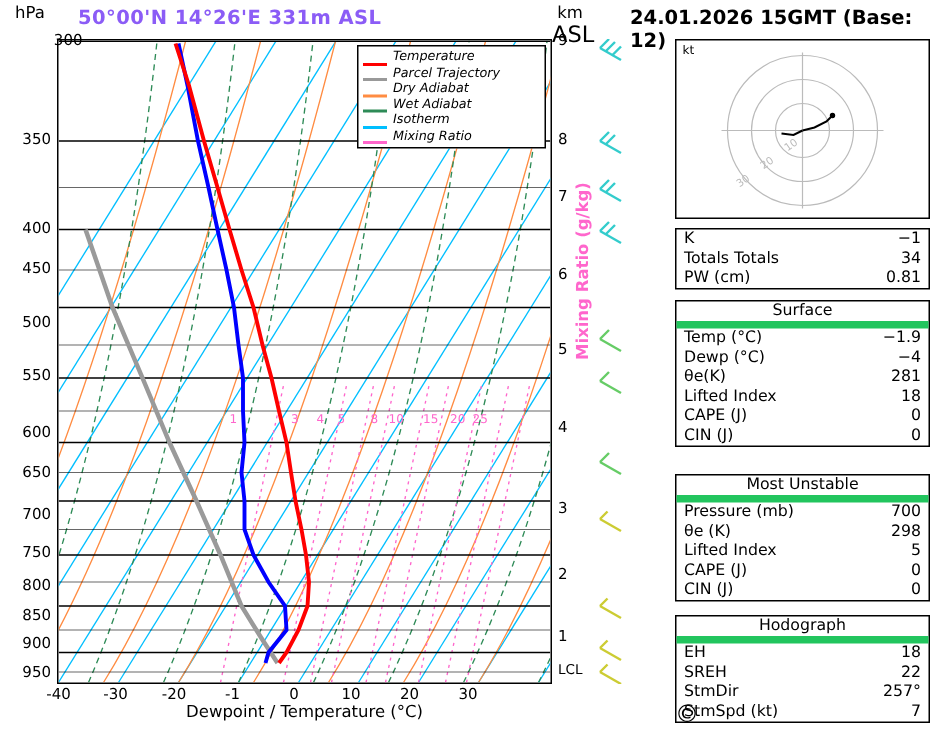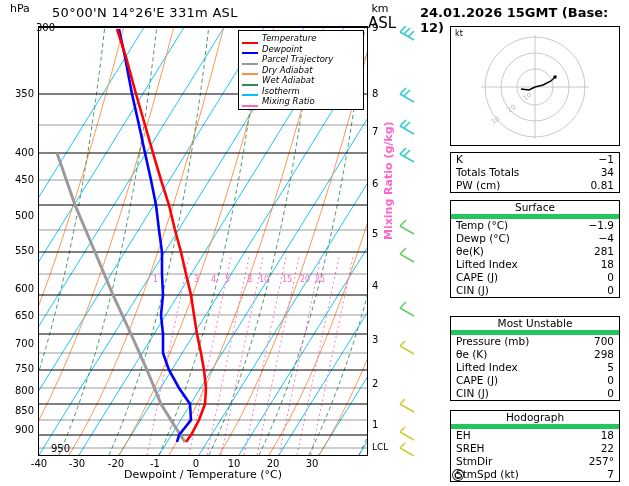--- a/index.html
+++ b/index.html
@@ -1,20 +1,20 @@
 <!DOCTYPE html>
 <html><head>
 <meta charset="utf-8">
 <style>
   html,body{margin:0;padding:0;}
   body{width:629px;height:486px;background:#ffffff;font-family:"DejaVu Sans",sans-serif;position:relative;overflow:hidden;}
   .abs{position:absolute;}
   
   #hpa-label{left:10px;top:2px;font-size:11px;color:#000;}
-  #station-title{left:52px;top:5px;font-size:13px;font-weight:normal;color:#000000;letter-spacing:0.3px;}
+  #station-title{left:52px;top:5px;font-size:13px;font-weight:bold;color:#8b5cf6;letter-spacing:0.3px;}
   #km-label{left:368px;top:2px;font-size:11px;color:#000;text-align:center;width:24px;}
   #asl-label{left:368px;top:14px;font-size:15px;color:#000;text-align:center;width:24px;}
   #date-title{left:420px;top:5px;font-size:13px;font-weight:bold;color:#000;}
   
   #skewt{left:38px;top:26px;width:330px;height:430px;border:1px solid #000;box-sizing:border-box;background:#fff;overflow:hidden;}
   #skewt svg{display:block;}
   
   .ylab{font-size:10px;color:#000;text-align:right;width:34px;left:0px;}
   .xlab{font-size:10px;color:#000;text-align:center;width:30px;}
   #xaxis-title{left:38px;top:468px;width:330px;text-align:center;font-size:11px;color:#000;}
@@ -163,21 +163,21 @@
 <div class="abs ylab" style="top:174px;">450</div>
 <div class="abs ylab" style="top:210px;">500</div>
 <div class="abs ylab" style="top:245px;">550</div>
 <div class="abs ylab" style="top:283px;">600</div>
 <div class="abs ylab" style="top:310px;">650</div>
 <div class="abs ylab" style="top:338px;">700</div>
 <div class="abs ylab" style="top:363px;">750</div>
 <div class="abs ylab" style="top:385px;">800</div>
 <div class="abs ylab" style="top:405px;">850</div>
 <div class="abs ylab" style="top:424px;">900</div>
-<div class="abs ylab" style="top:443px;padding-left:36px;">950</div>
+<div class="abs ylab" style="top:443px;">950</div>
 
 <div class="abs xlab" style="left:24px;top:458px;">-40</div>
 <div class="abs xlab" style="left:62px;top:458px;">-30</div>
 <div class="abs xlab" style="left:101px;top:458px;">-20</div>
 <div class="abs xlab" style="left:140px;top:458px;">-1</div>
 <div class="abs xlab" style="left:181px;top:458px;">0</div>
 <div class="abs xlab" style="left:219px;top:458px;">10</div>
 <div class="abs xlab" style="left:258px;top:458px;">20</div>
 <div class="abs xlab" style="left:297px;top:458px;">30</div>
 <div class="abs" id="xaxis-title">Dewpoint / Temperature (°C)</div>
@@ -194,24 +194,20 @@
 <div class="abs" style="left:372px;top:442px;font-size:9px;color:#000;">LCL</div>
 
 <div class="abs" id="mixing-label">Mixing Ratio (g/kg)</div>
 
 <div class="abs" id="legend">
   <div>
       <span class="sw" style="background:#ff0000"></span>
       <span>Temperature</span>
     </div>
   <div>
-      <span class="sw" style="background:#0000ff"></span>
-      <span>Dewpoint</span>
-    </div>
-  <div>
       <span class="sw" style="background:#999999"></span>
       <span>Parcel Trajectory</span>
     </div>
   <div>
       <span class="sw" style="background:#ff8c42"></span>
       <span>Dry Adiabat</span>
     </div>
   <div>
       <span class="sw" style="background:#2e8b57"></span>
       <span>Wet Adiabat</span>

